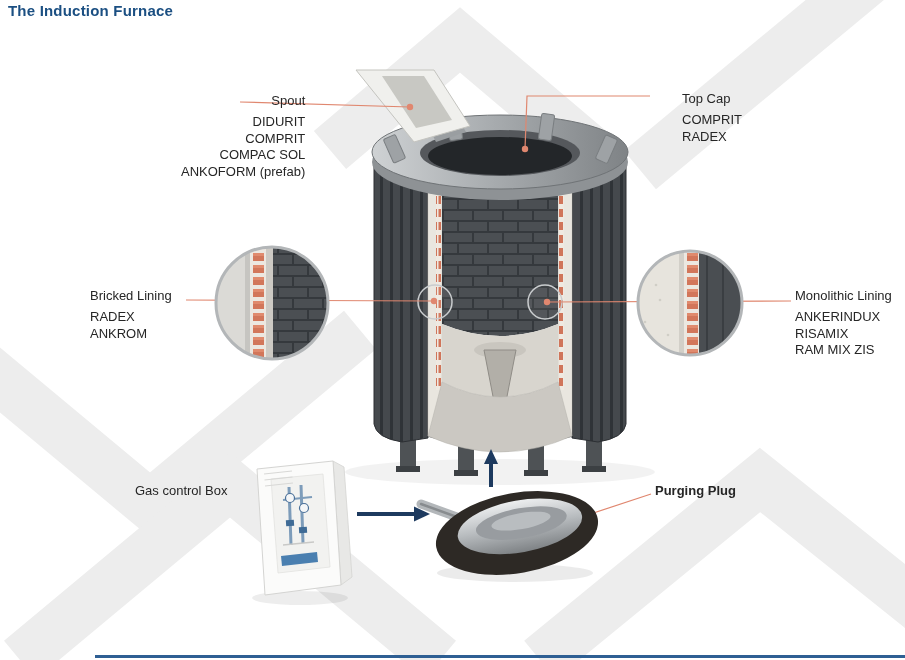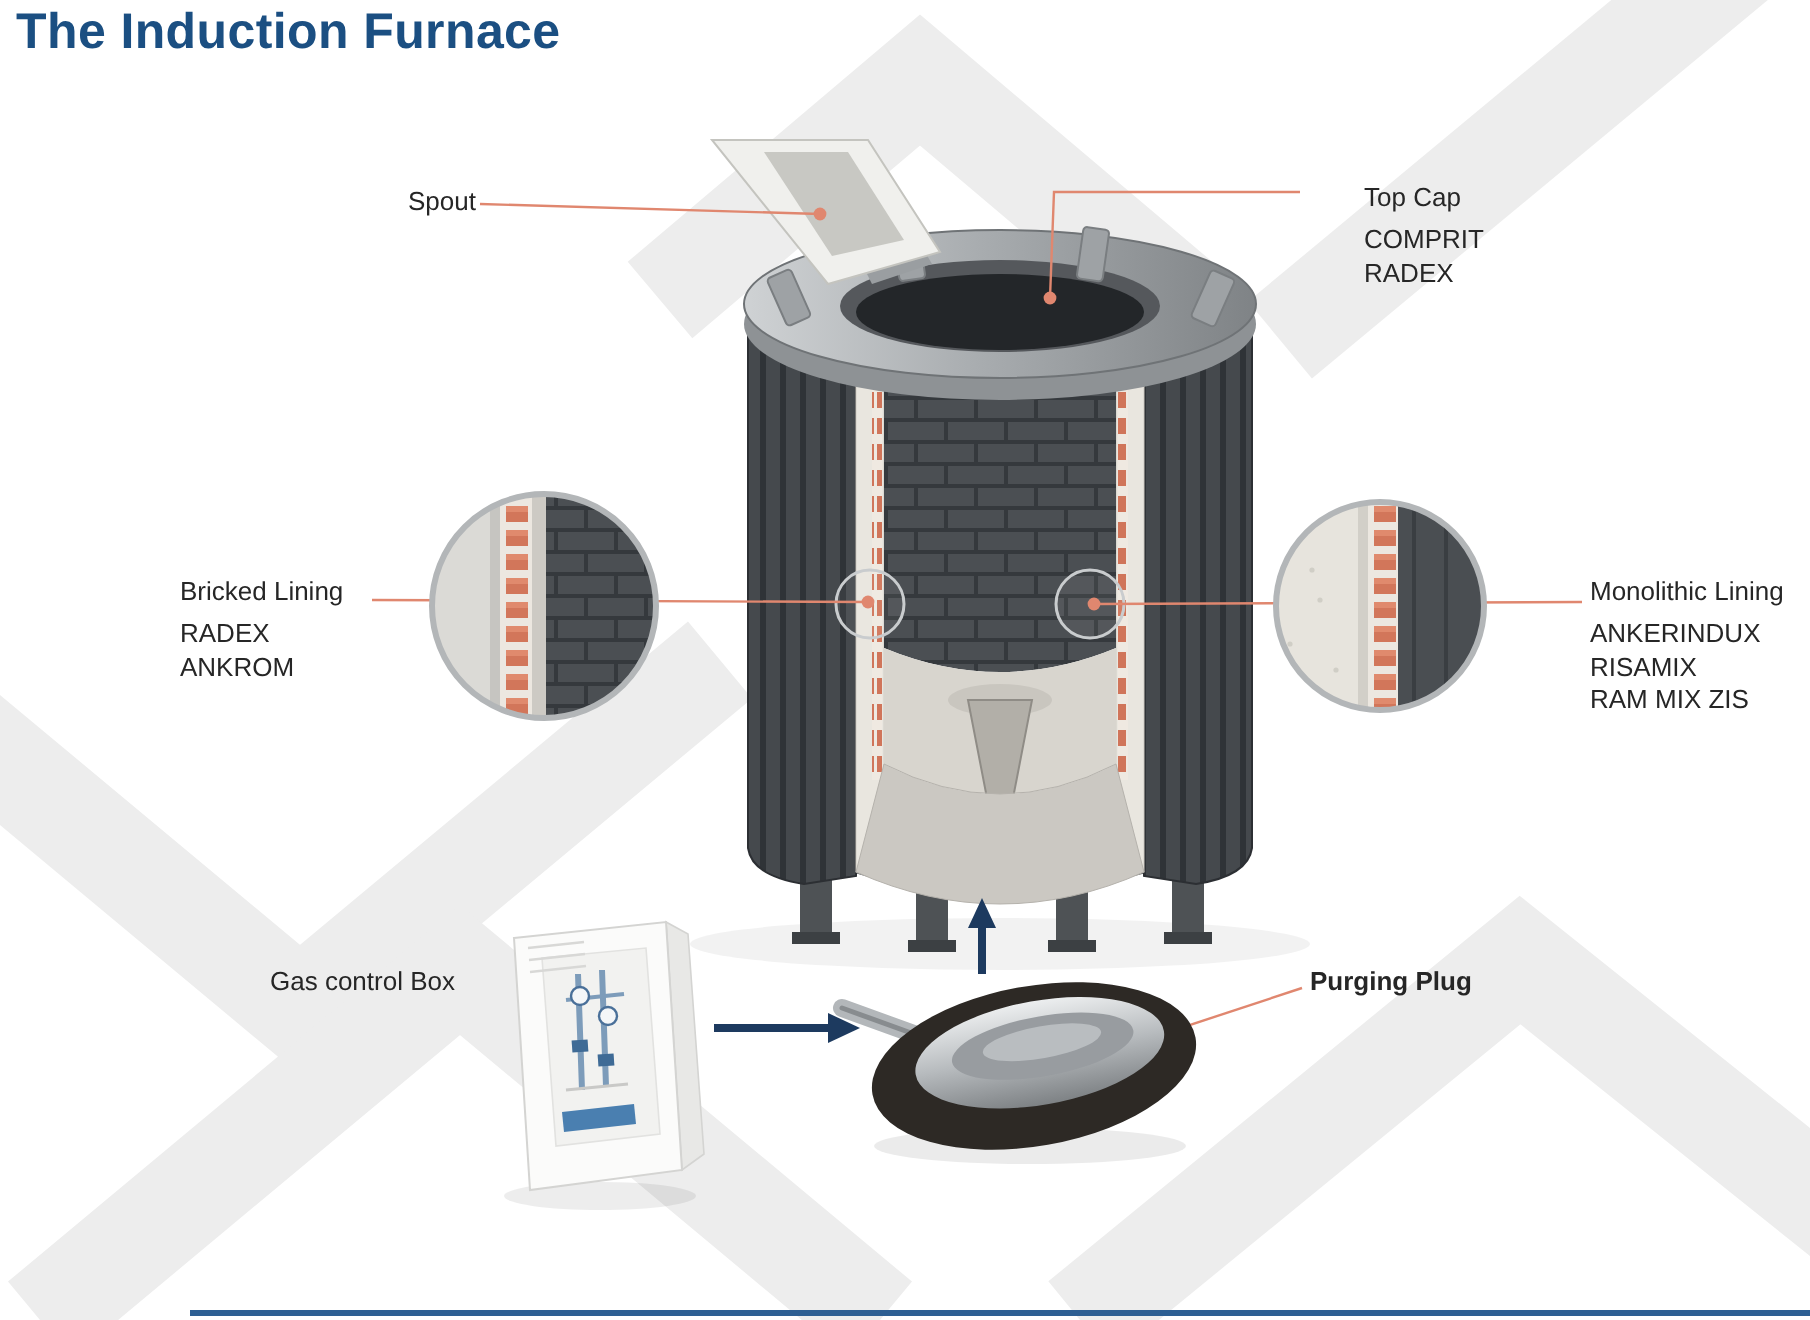--- a/index.html
+++ b/index.html
@@ -3,21 +3,21 @@
 <meta charset="utf-8">
 <style>
   html,body { margin:0; padding:0; background:#ffffff; }
   .canvas {
     position:relative; width:905px; height:660px; overflow:hidden;
     font-family:"Liberation Sans", sans-serif; background:#ffffff;
   }
   .layer { position:absolute; left:0; top:0; }
   .page-title {
     position:absolute; left:8px; top:2px;
-    font-size:25px; font-weight:bold; color:#1b4f82; letter-spacing:0.2px;
+    font-size:15px; font-weight:bold; color:#1b4f82; letter-spacing:0.2px;
   }
   .callout { position:absolute; font-size:13px; color:#262626; }
   .c-label { margin-bottom:6px; white-space:nowrap; }
   .c-products div { line-height:16.5px; white-space:nowrap; }
   .footer-rule {
     position:absolute; left:95px; top:655px; width:810px; height:2.5px;
     background:#2e5f93;
   }
 </style>
 </head>
@@ -204,22 +204,28 @@
     <g>
       <line x1="357" y1="514" x2="414" y2="514" stroke="#1d3a5f" stroke-width="4"></line>
       <polygon points="414,506.5 430,514 414,521.5" fill="#1d3a5f"></polygon>
       <line x1="491" y1="487" x2="491" y2="462" stroke="#1d3a5f" stroke-width="4"></line>
       <polygon points="484,464 491,449 498,464" fill="#1d3a5f"></polygon>
     </g>
   </svg>
 
   <div class="page-title">The Induction Furnace</div>
 
-  <div class="callout" style="left:204px; top:93px;text-align:right;">
+  <div class="callout" style="left:181px; top:93px;text-align:right;">
     <div class="c-label">Spout</div>
+    <div class="c-products">
+      <div>DIDURIT</div>
+      <div>COMPRIT</div>
+      <div>COMPAC SOL</div>
+      <div>ANKOFORM (prefab)</div>
+    </div>
   </div>
 
   <div class="callout" style="left:682px; top:91px;">
     <div class="c-label">Top Cap</div>
     <div class="c-products">
       <div>COMPRIT</div>
       <div>RADEX</div>
     </div>
   </div>
 

